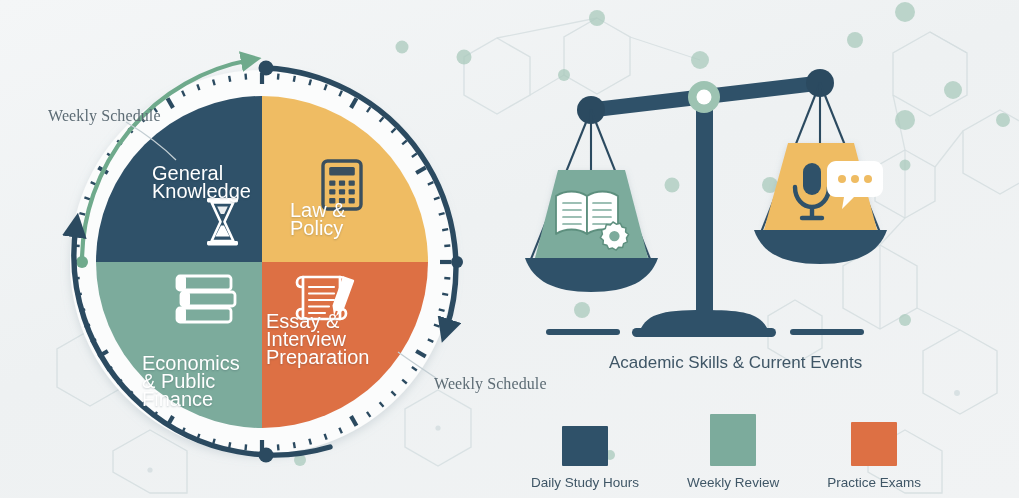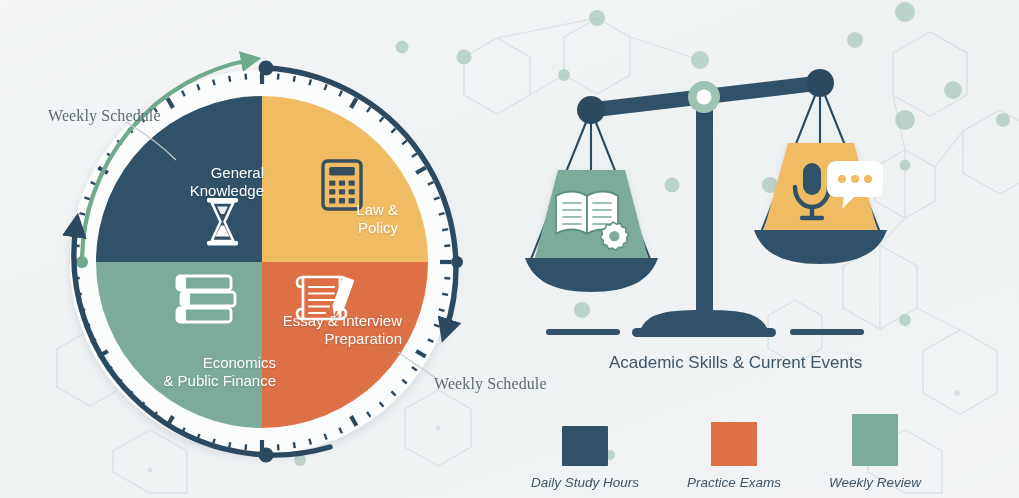--- a/index.html
+++ b/index.html
@@ -26,23 +26,23 @@
     position: absolute;
     color: #5c6b74;
     font-size: 16px;
     font-family: Liberation Serif, serif;
     white-space: nowrap;
     letter-spacing: 0.1px;
   }
   .wheel-text {
     position: absolute;
     color: #ffffff;
-    font-size: 15px;
+    font-size: 20px;
     line-height: 18px;
-    text-align: right;
+    text-align: left;
     white-space: pre-line;
     font-family: "Liberation Sans", sans-serif;
     text-shadow: 0 1px 2px rgba(20,40,55,0.22);
   }
   .scale-caption {
     position: absolute;
     color: #3f5666;
     font-size: 17px;
     white-space: nowrap;
     font-family: "Liberation Sans", sans-serif;
@@ -55,21 +55,20 @@
     height: 86px;
     display: flex;
     align-items: flex-end;
     justify-content: space-between;
   }
   .legend-item {
     display: flex;
     flex-direction: column;
     align-items: center;
     justify-content: flex-end;
-    font-style: italic;
   }
   .legend-swatch {
     width: 46px;
     border-radius: 1px;
     margin-bottom: 9px;
   }
   .legend-label {
     color: #3f5666;
     font-size: 13.5px;
     white-space: nowrap;
@@ -410,22 +409,22 @@
   </svg>
 
   <div class="scale-caption" style="left:609px; top:353px;text-align:center;">Academic Skills &amp; Current Events</div>
 
   <div class="legend">
     <div class="legend-item">
       <div class="legend-swatch" style="background: rgb(47, 81, 105); height: 40px;"></div>
       <div class="legend-label">Daily Study Hours</div>
     </div>
     <div class="legend-item">
+      <div class="legend-swatch" style="background: rgb(124, 171, 156); height: 52px;"></div>
+      <div class="legend-label">Weekly Review</div>
+    </div>
+    <div class="legend-item">
       <div class="legend-swatch" style="background: rgb(221, 112, 68); height: 44px;"></div>
       <div class="legend-label">Practice Exams</div>
     </div>
-    <div class="legend-item">
-      <div class="legend-swatch" style="background: rgb(124, 171, 156); height: 52px;"></div>
-      <div class="legend-label">Weekly Review</div>
-    </div>
   </div>
 
 </div>
 
 </body></html>

